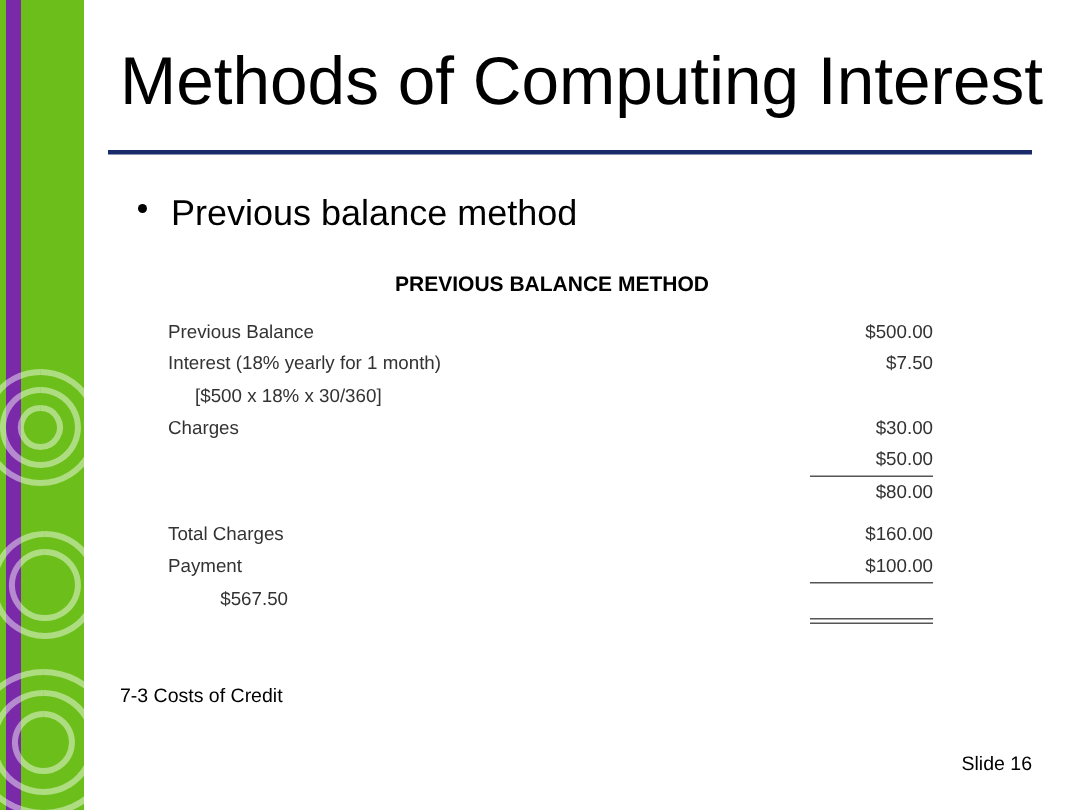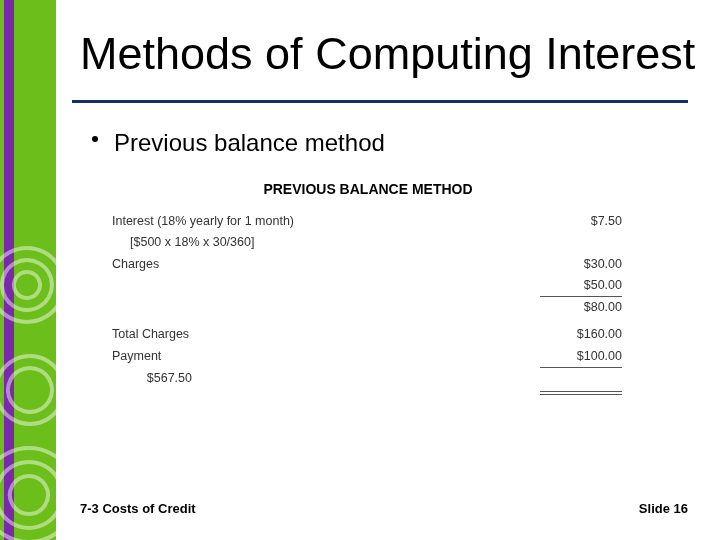--- a/index.html
+++ b/index.html
@@ -109,25 +109,25 @@
   .rule-double-top { margin-top: 2px; }
   .rule-double-bot { margin-top: 2px; }
   .footer {
     position: absolute;
     bottom: 24px;
     left: 0;
     width: 616px;
     display: flex;
     justify-content: space-between;
     font-size: 13px;
-    font-weight: bold;
+    font-weight: normal;
     color: #000;
   }
   .footer .left { padding-left: 8px; }
-  .footer .right { padding-right: 0; }
+  .footer .right { padding-right: 0; margin-top: 45px; }
 </style>
 </head>
 <body>
 
 <div class="sidebar">
   <div class="purple-stripe"></div>
   <svg class="swirl" style="left:-18px; top:240px;" width="90" height="90">
     <path d="M45 8 a37 37 0 1 1 -0.1 0 M45 20 a25 25 0 1 1 -0.1 0 M45 32 a13 13 0 1 1 -0.1 0"></path>
   </svg>
   <svg class="swirl" style="left:-10px; top:350px;" width="80" height="80">
@@ -146,20 +146,24 @@
     <div class="bullet-row">
       <span class="bullet-dot"></span>
       <span>Previous balance method</span>
     </div>
   </div>
 
   <div class="table-wrap">
     <div class="tbl-header">PREVIOUS BALANCE METHOD</div>
 
     <div class="tbl-row">
+      <div class="tbl-label">Previous Balance</div>
+      <div class="tbl-val">$500.00</div>
+    </div>
+    <div class="tbl-row">
       <div class="tbl-label">Interest (18% yearly for 1 month)</div>
       <div class="tbl-val">$7.50</div>
     </div>
     <div class="tbl-row">
       <div class="tbl-label tbl-indent">[$500 x 18% x 30/360]</div>
       <div class="tbl-val"></div>
     </div>
     <div class="tbl-row">
       <div class="tbl-label">Charges</div>
       <div class="tbl-val">$30.00</div>

